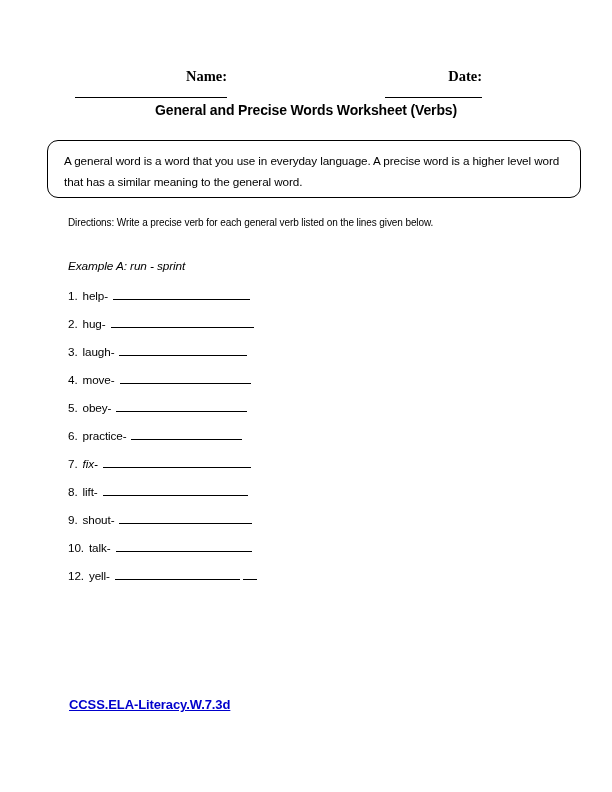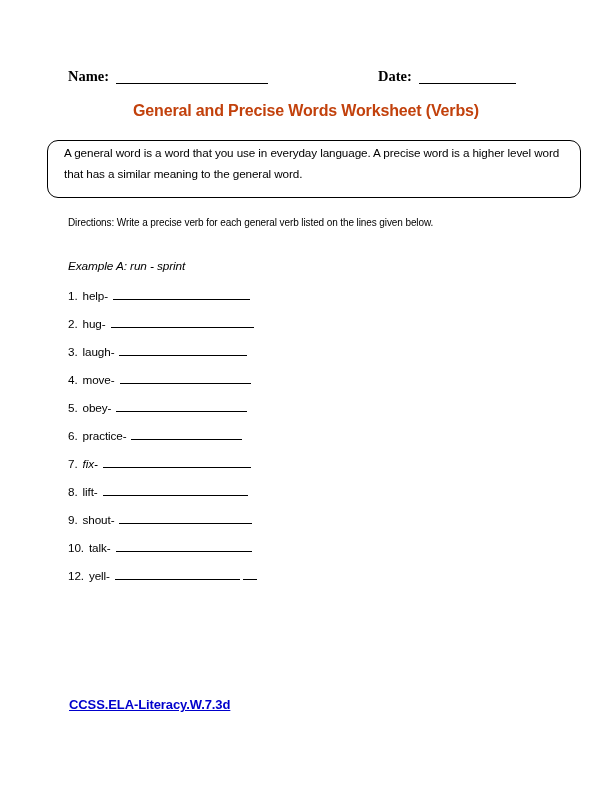--- a/index.html
+++ b/index.html
@@ -25,20 +25,21 @@
     left: 68px;
     top: 68px;
     width: 480px;
     height: 22px;
   }
   .nd-group {
     position: absolute;
     display: flex;
     align-items: flex-end;
     white-space: nowrap;
+    flex-direction: column;
   }
   .nd-group.name { left: 0px; top: 0px; }
   .nd-group.date { left: 310px; top: 0px; }
   .nd-label {
     font-family: "Liberation Serif", serif;
     font-weight: bold;
     font-size: 14.5px;
     line-height: 16px;
     color: #000;
   }
@@ -53,37 +54,37 @@
 
   
   .worksheet-title {
     position: absolute;
     left: 0;
     right: 0;
     top: 102px;
     text-align: center;
     font-family: "Liberation Sans", sans-serif;
     font-weight: bold;
-    font-size: 16px;
+    font-size: 14px;
     letter-spacing: -0.15px;
-    color: #c2410c;
+    color: #000000;
   }
 
   
   .definition-box {
     position: absolute;
     left: 47px;
     top: 140px;
     width: 534px;
     height: 58px;
     box-sizing: border-box;
     border: 1.3px solid #000;
     border-radius: 11px;
     background: #ffffff;
-    padding: 1px 14px 0 16px;
+    padding: 9px 14px 0 16px;
   }
   .definition-text {
     font-size: 11.7px;
     line-height: 21px;
     letter-spacing: -0.1px;
     color: #000;
   }
 
   
   .directions {

